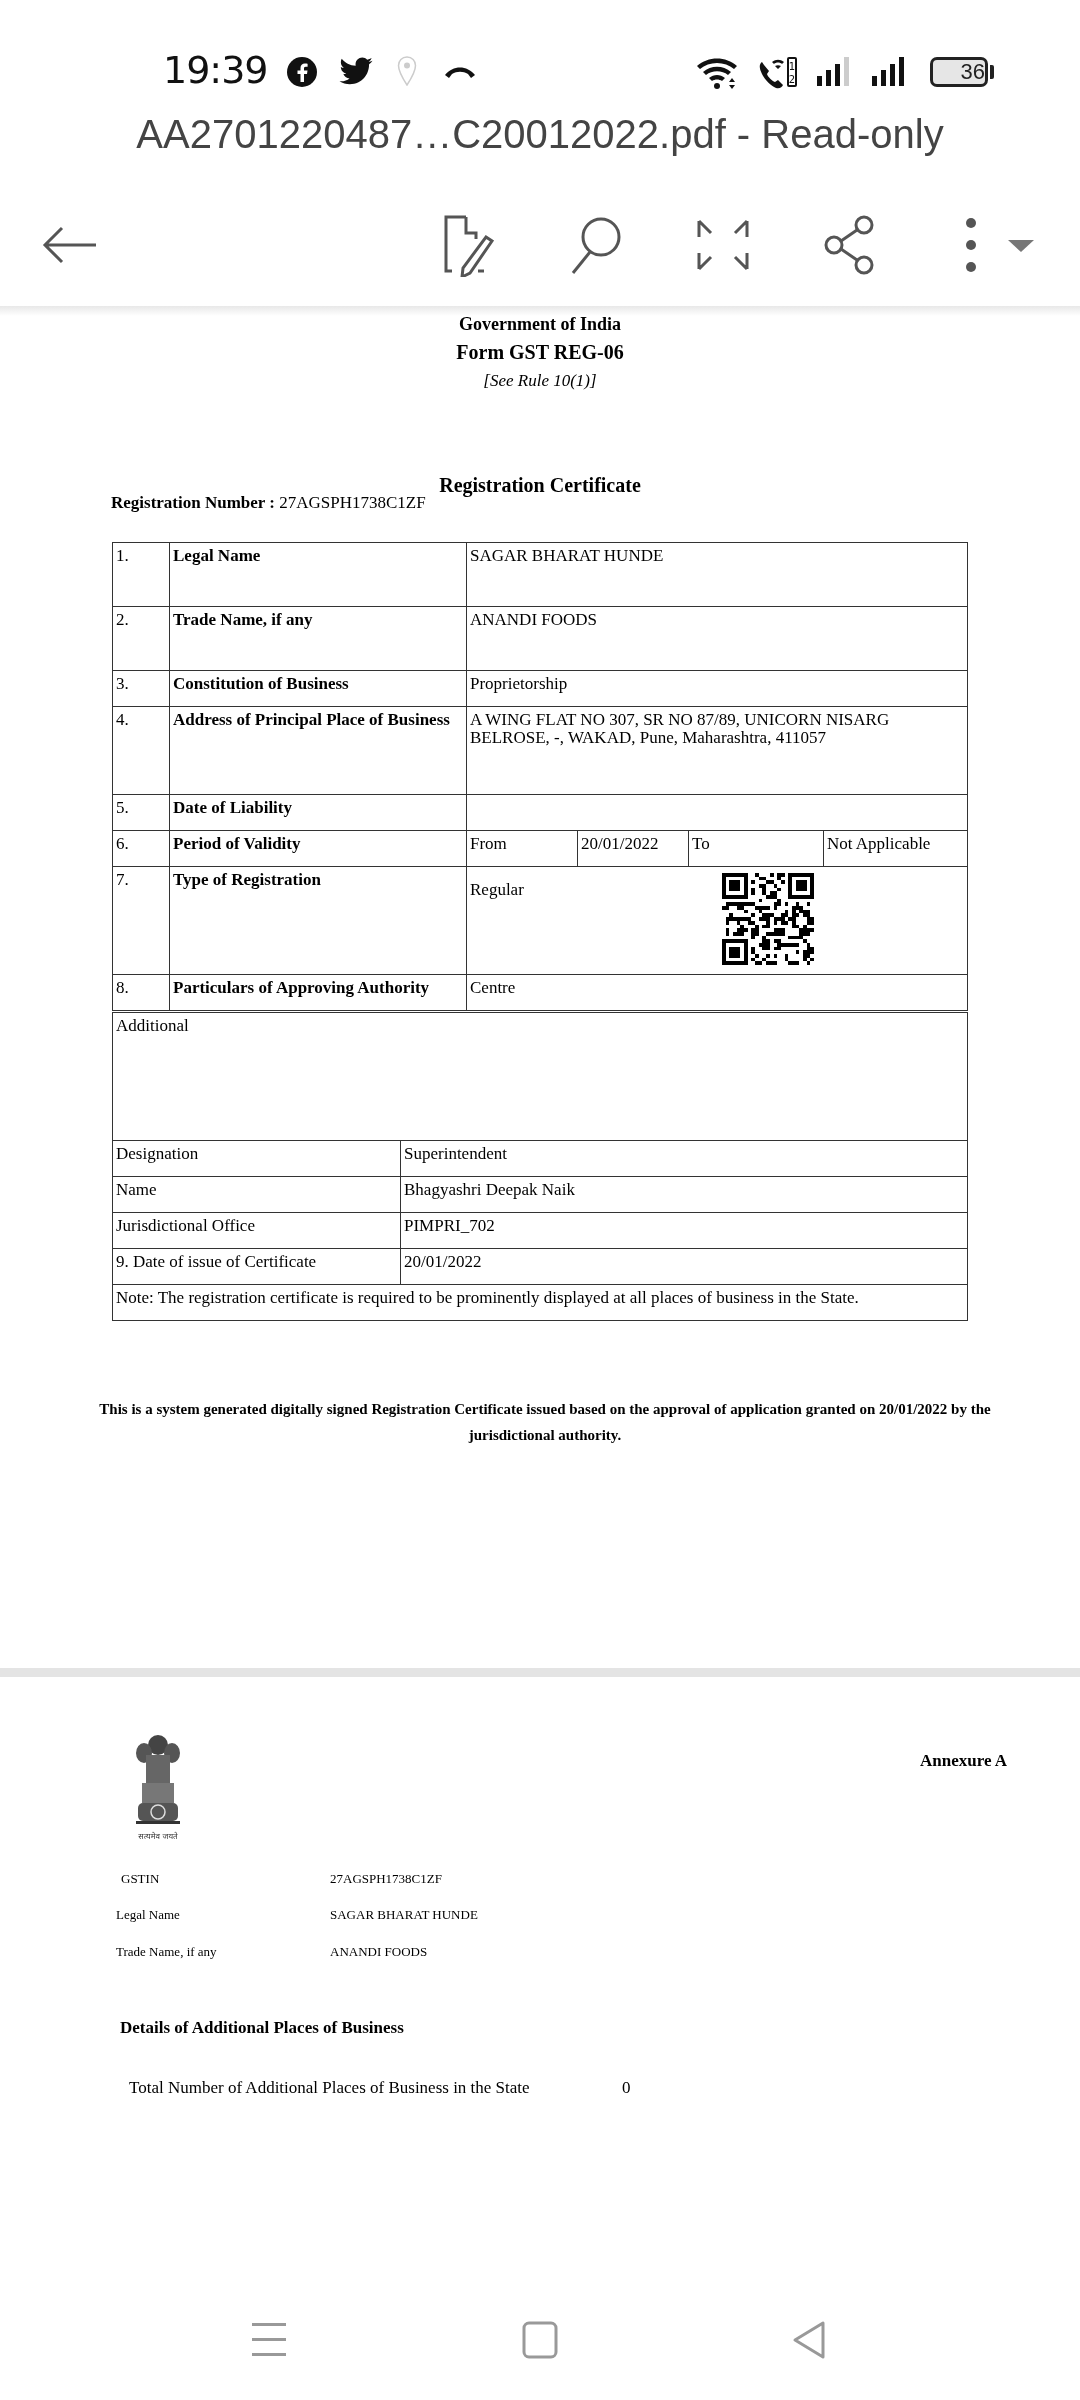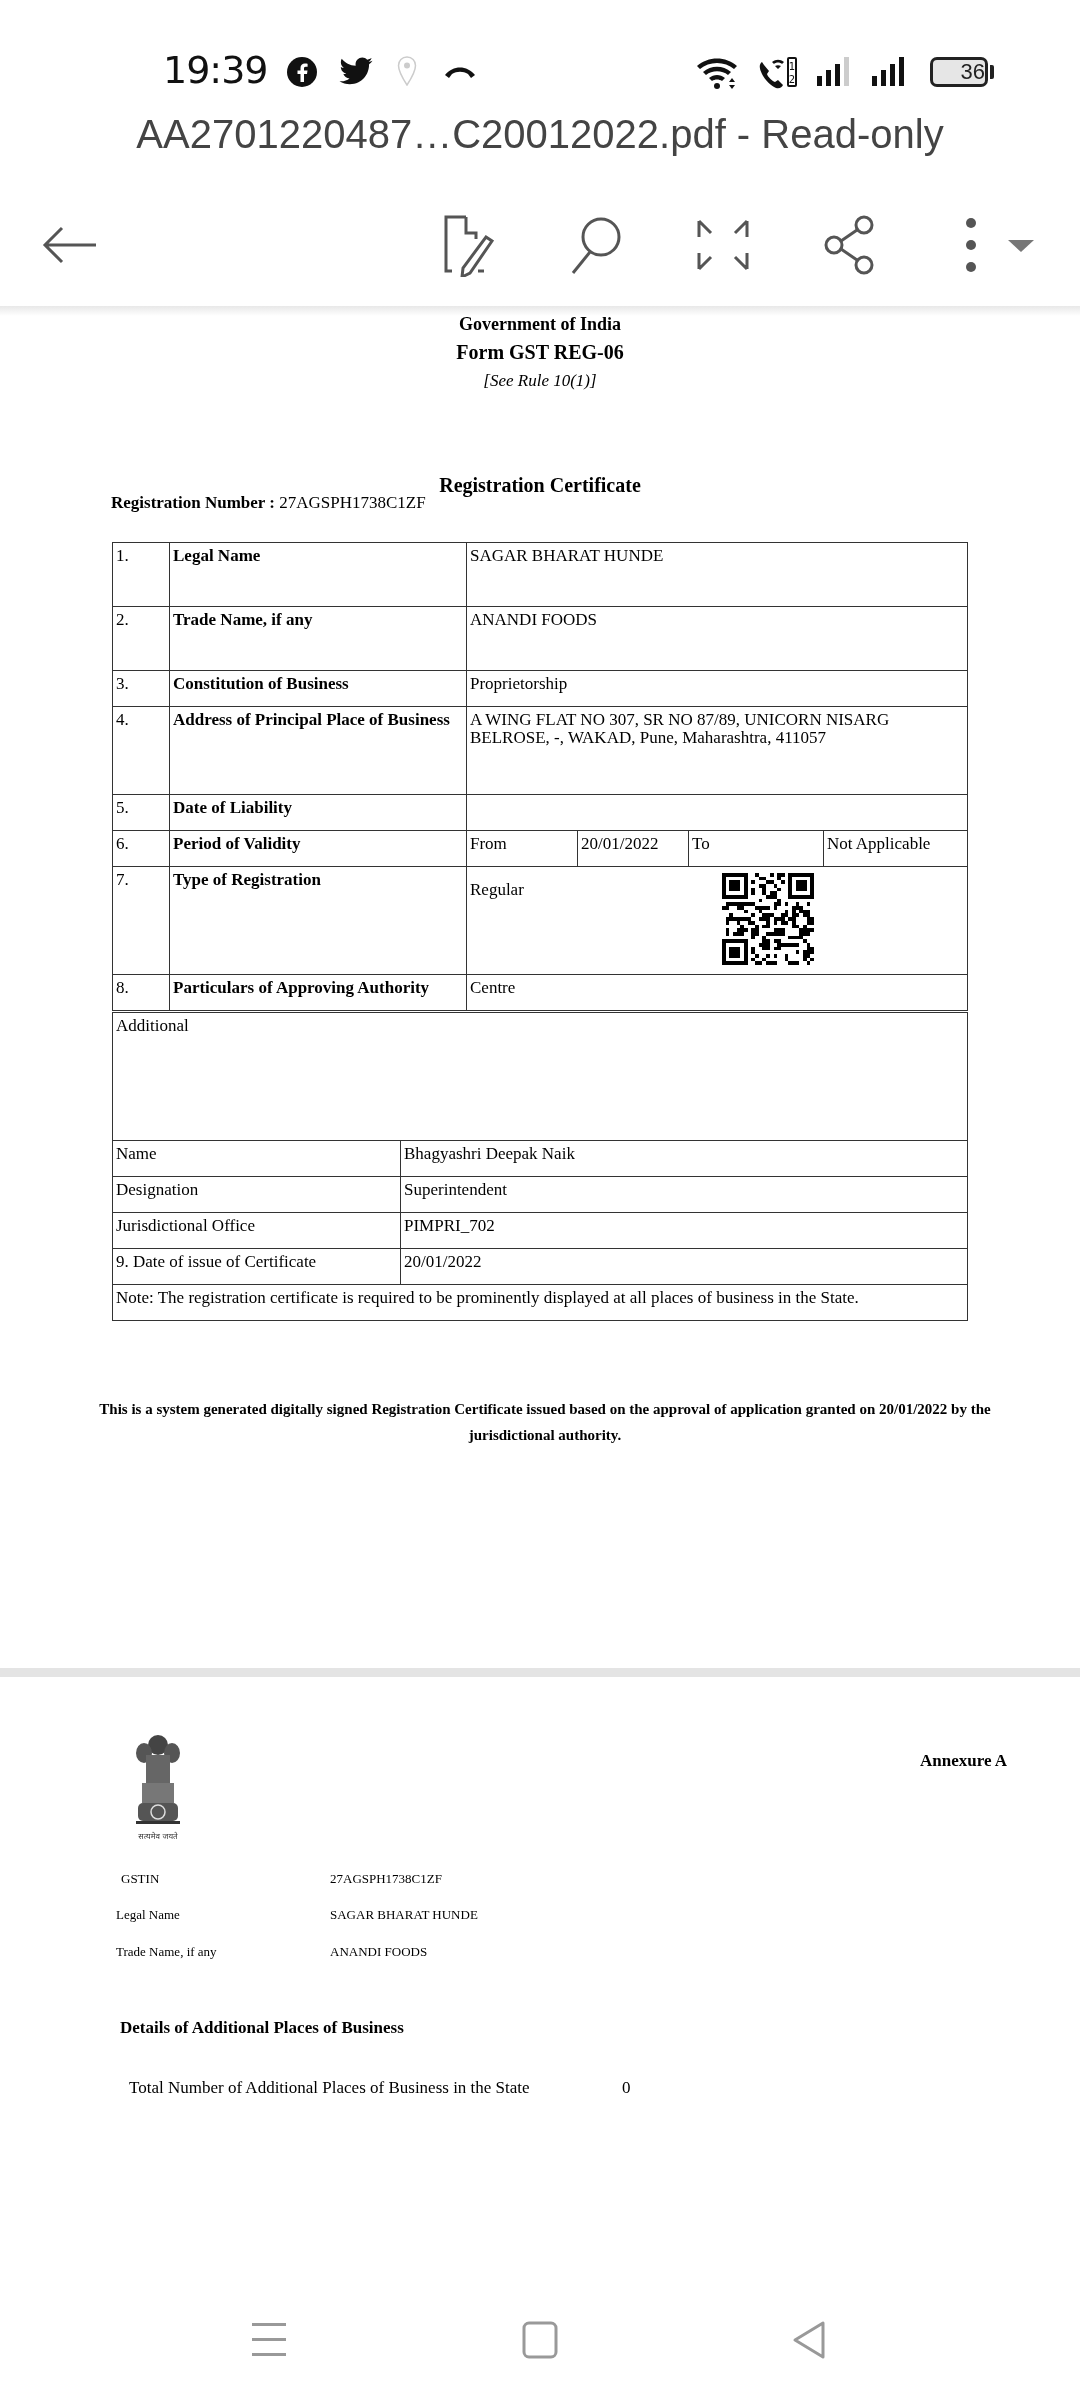--- a/index.html
+++ b/index.html
@@ -399,26 +399,26 @@
   </tr>
 </tbody>
   </table>
 
 <table class="sig">
   <tbody>
       <tr style="height:128px">
     <td colspan="2">Additional</td>
   </tr>
   <tr style="height:36px">
+    <td>Designation</td>
+    <td>Superintendent</td>
+  </tr>
+  <tr style="height:36px">
     <td style="width:281px">Name</td>
     <td>Bhagyashri Deepak Naik</td>
-  </tr>
-  <tr style="height:36px">
-    <td>Designation</td>
-    <td>Superintendent</td>
   </tr>
   <tr style="height:36px">
     <td>Jurisdictional Office</td>
     <td>PIMPRI_702</td>
   </tr>
   <tr style="height:36px">
     <td>9. Date of issue of Certificate</td>
     <td>20/01/2022</td>
   </tr>
   <tr style="height:36px">

